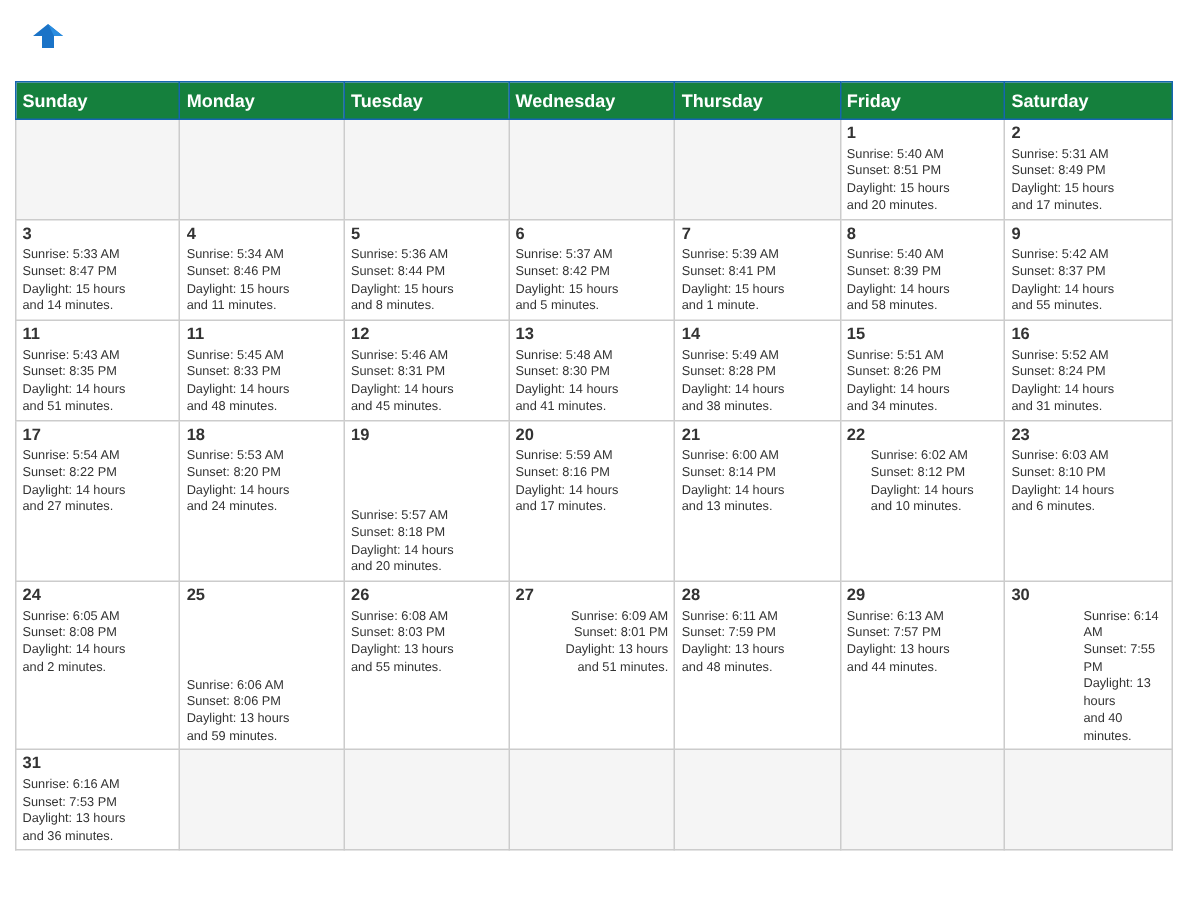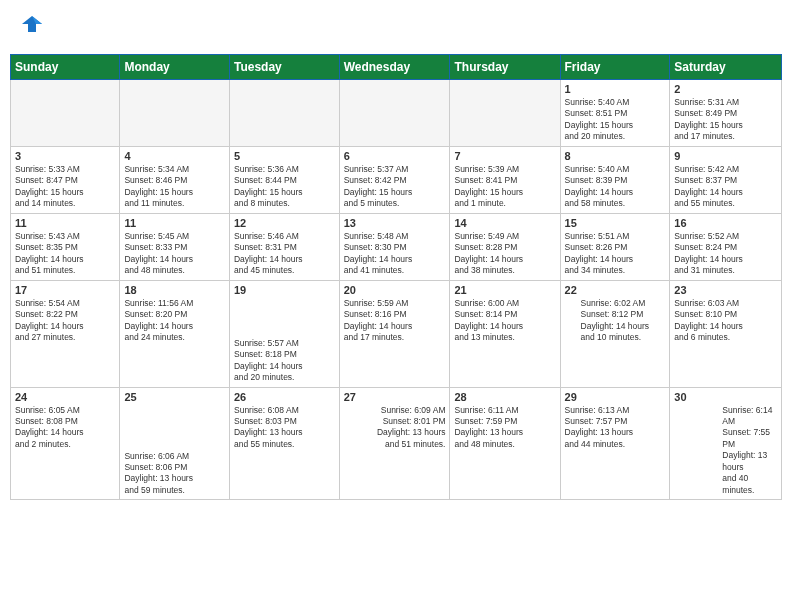--- a/index.html
+++ b/index.html
@@ -250,21 +250,21 @@
       <tr>
         <td>
           <span class="day-number">17</span>
           <div class="cell-content" style="white-space: pre-line;">Sunrise: 5:54 AM
 Sunset: 8:22 PM
 Daylight: 14 hours
 and 27 minutes.</div>
         </td>
         <td>
           <span class="day-number">18</span>
-          <div class="cell-content" style="white-space: pre-line;">Sunrise: 11:56 AM
+          <div class="cell-content" style="white-space: pre-line;">Sunrise: 5:53 AM
 Sunset: 8:20 PM
 Daylight: 14 hours
 and 24 minutes.</div>
         </td>
         <td>
           <span class="day-number">19</span>
           <div class="cell-content" style="white-space: pre-line; margin-top: 42px;">Sunrise: 5:57 AM
 Sunset: 8:18 PM
 Daylight: 14 hours
 and 20 minutes.</div>
@@ -341,15 +341,30 @@
 Daylight: 13 hours
 and 44 minutes.</div>
         </td>
         <td>
           <span class="day-number">30</span>
           <div class="cell-content" style="white-space: pre-line; margin-left: 48px;">Sunrise: 6:14 AM
 Sunset: 7:55 PM
 Daylight: 13 hours
 and 40 minutes.</div>
         </td>
+      </tr>
+      <tr class="last-row">
+        <td>
+          <span class="day-number">31</span>
+          <div class="cell-content" style="white-space: pre-line;">Sunrise: 6:16 AM
+Sunset: 7:53 PM
+Daylight: 13 hours
+and 36 minutes.</div>
+        </td>
+        <td class="empty"></td>
+        <td class="empty"></td>
+        <td class="empty"></td>
+        <td class="empty"></td>
+        <td class="empty"></td>
+        <td class="empty"></td>
       </tr>
     </tbody>
 </table>
 
 </body></html>

